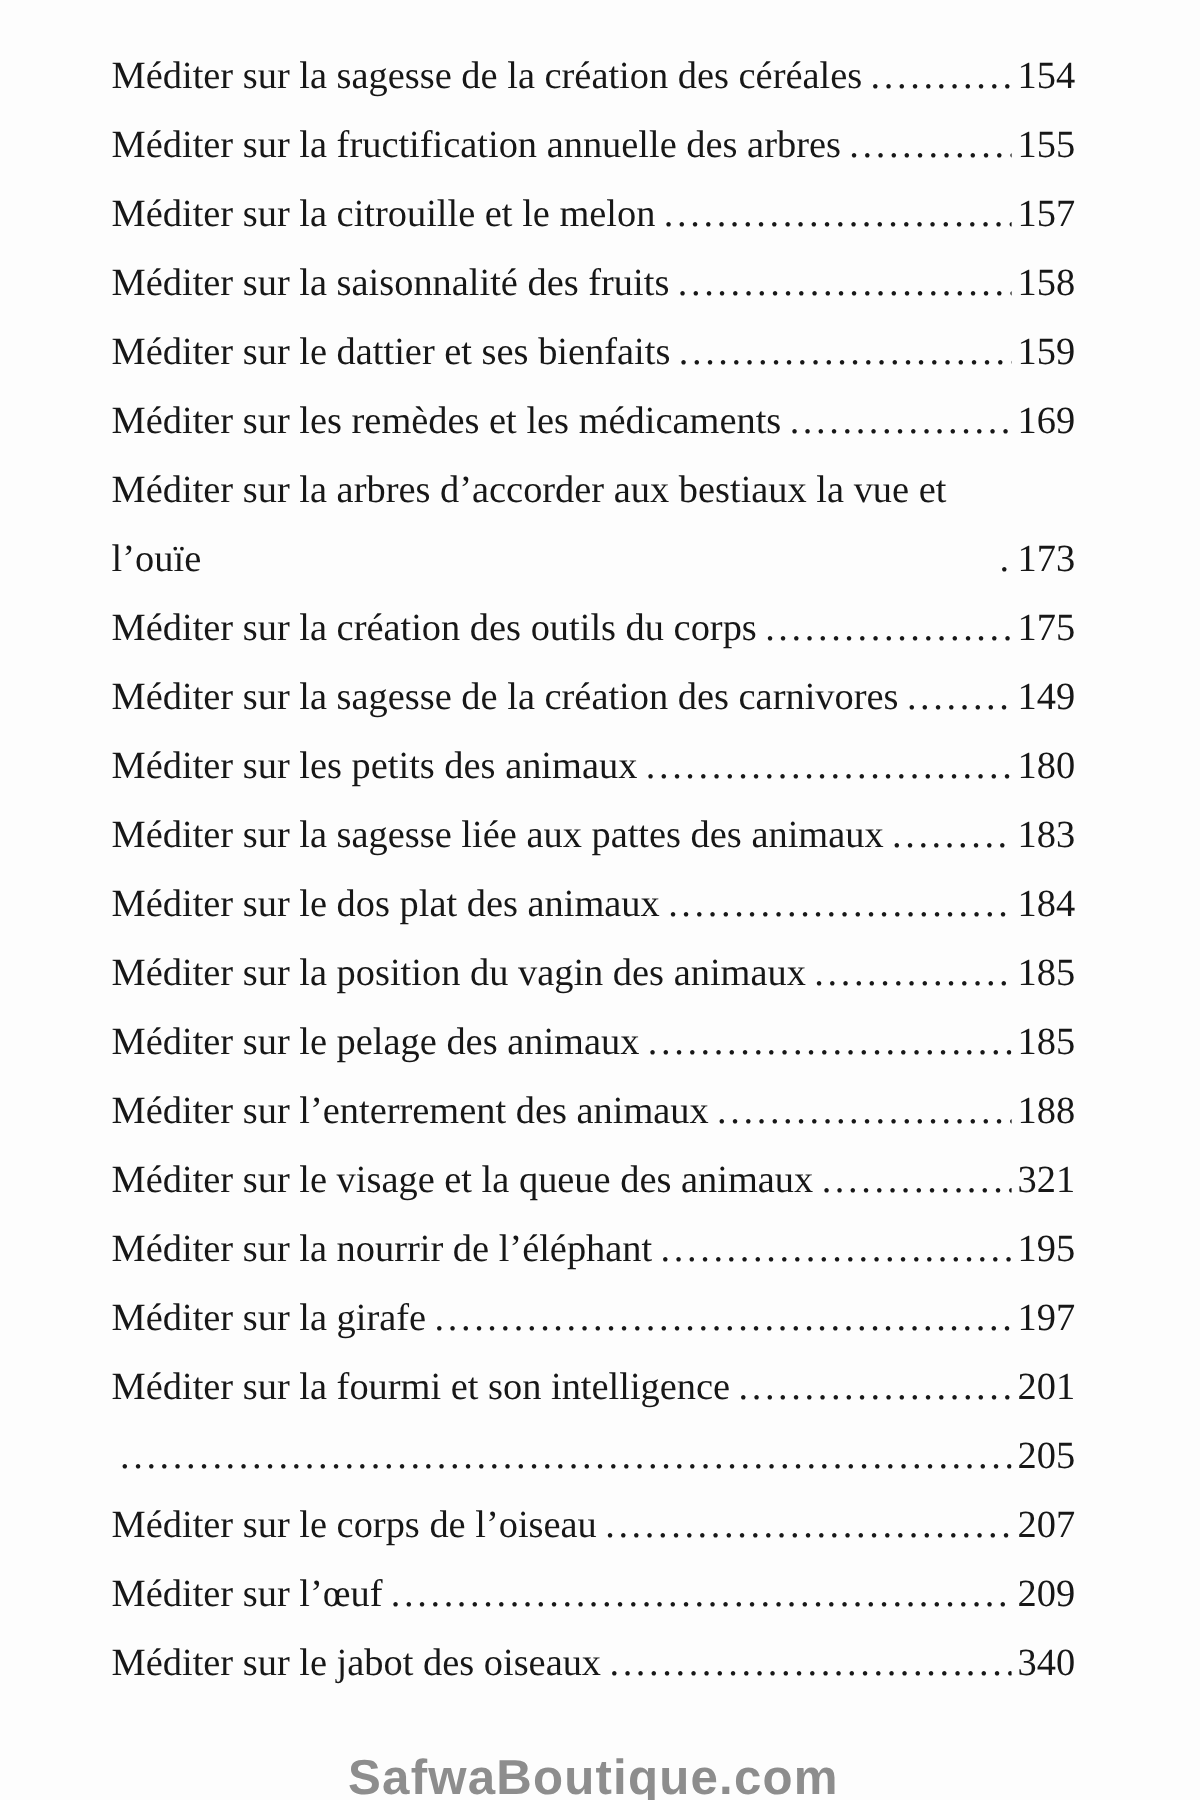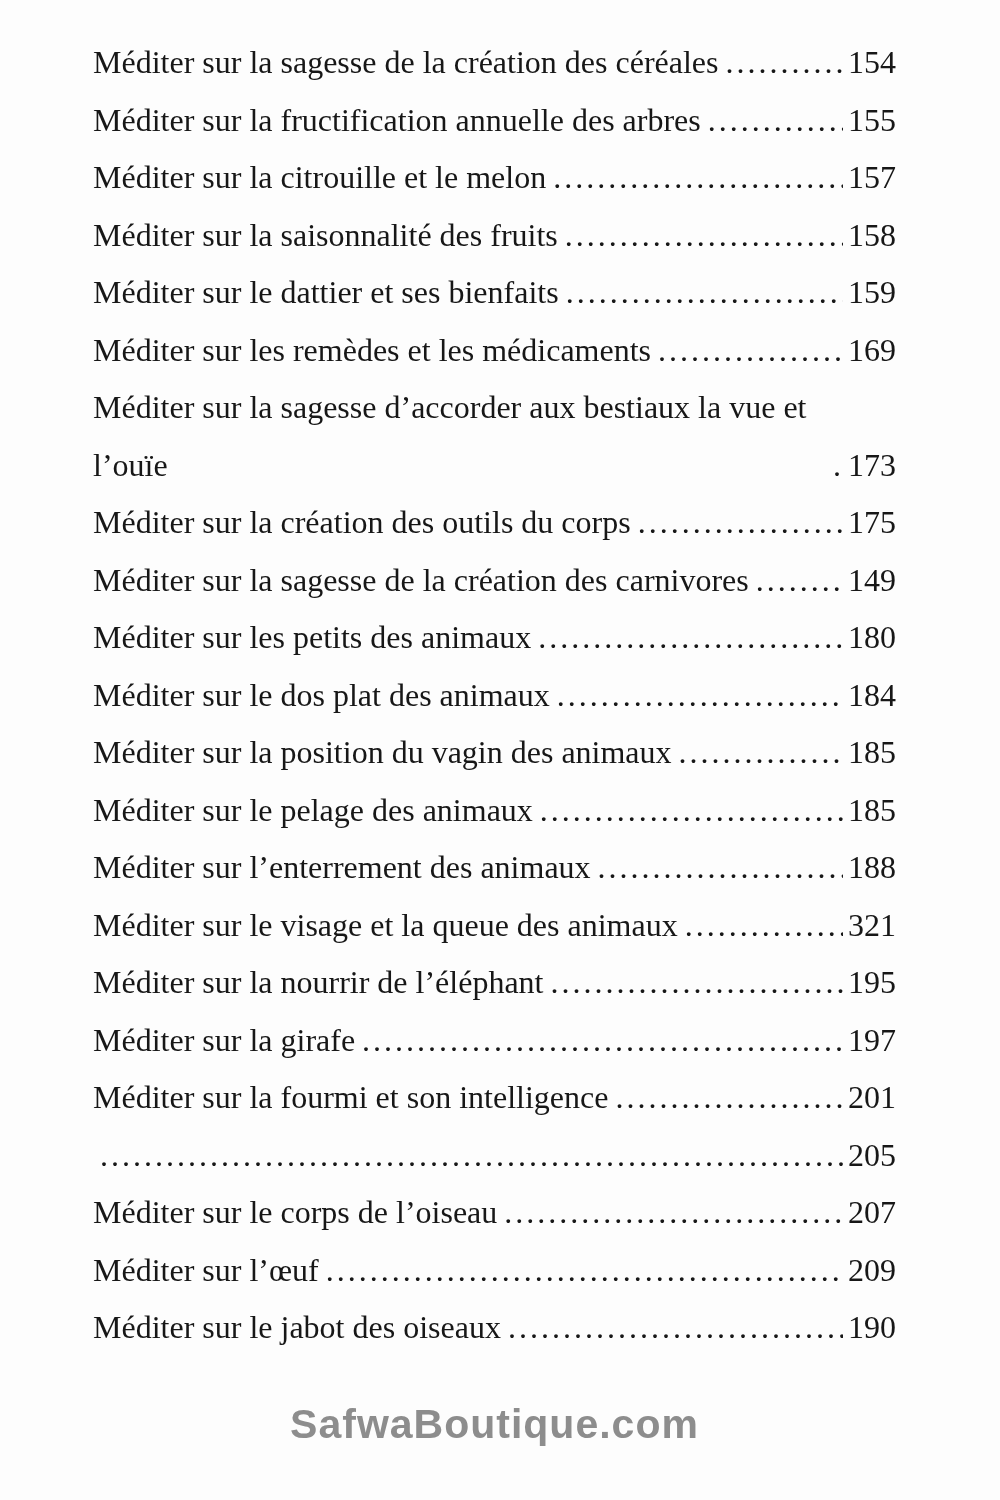--- a/index.html
+++ b/index.html
@@ -91,38 +91,43 @@
       <span class="toc-title">Méditer sur le dattier et ses bienfaits</span>
       <span class="toc-dots"></span>
       <span class="toc-page-num">159</span>
     </div>
       <div class="toc-row">
       <span class="toc-title">Méditer sur les remèdes et les médicaments</span>
       <span class="toc-dots"></span>
       <span class="toc-page-num">169</span>
     </div>
       <div class="toc-row">
-      <span class="toc-title">Méditer sur la sagesse d’accorder aux bestiaux la vue et l’ouïe</span>
+      <span class="toc-title">Méditer sur la arbres d’accorder aux bestiaux la vue et l’ouïe</span>
       <span class="toc-dots"></span>
       <span class="toc-page-num">173</span>
     </div>
       <div class="toc-row">
       <span class="toc-title">Méditer sur la création des outils du corps</span>
       <span class="toc-dots"></span>
       <span class="toc-page-num">175</span>
     </div>
       <div class="toc-row">
       <span class="toc-title">Méditer sur la sagesse de la création des carnivores</span>
       <span class="toc-dots"></span>
       <span class="toc-page-num">149</span>
     </div>
       <div class="toc-row">
       <span class="toc-title">Méditer sur les petits des animaux</span>
       <span class="toc-dots"></span>
       <span class="toc-page-num">180</span>
+    </div>
+      <div class="toc-row">
+      <span class="toc-title">Méditer sur la sagesse liée aux pattes des animaux</span>
+      <span class="toc-dots"></span>
+      <span class="toc-page-num">183</span>
     </div>
       <div class="toc-row">
       <span class="toc-title">Méditer sur le dos plat des animaux</span>
       <span class="toc-dots"></span>
       <span class="toc-page-num">184</span>
     </div>
       <div class="toc-row">
       <span class="toc-title">Méditer sur la position du vagin des animaux</span>
       <span class="toc-dots"></span>
       <span class="toc-page-num">185</span>
@@ -167,19 +172,19 @@
       <span class="toc-page-num">207</span>
     </div>
       <div class="toc-row">
       <span class="toc-title">Méditer sur l’œuf</span>
       <span class="toc-dots"></span>
       <span class="toc-page-num">209</span>
     </div>
       <div class="toc-row">
       <span class="toc-title">Méditer sur le jabot des oiseaux</span>
       <span class="toc-dots"></span>
-      <span class="toc-page-num">190</span>
+      <span class="toc-page-num">340</span>
     </div>
     </div>
 
   <div class="watermark">SafwaBoutique.com</div>
 
 </div>
 
 </body></html>

